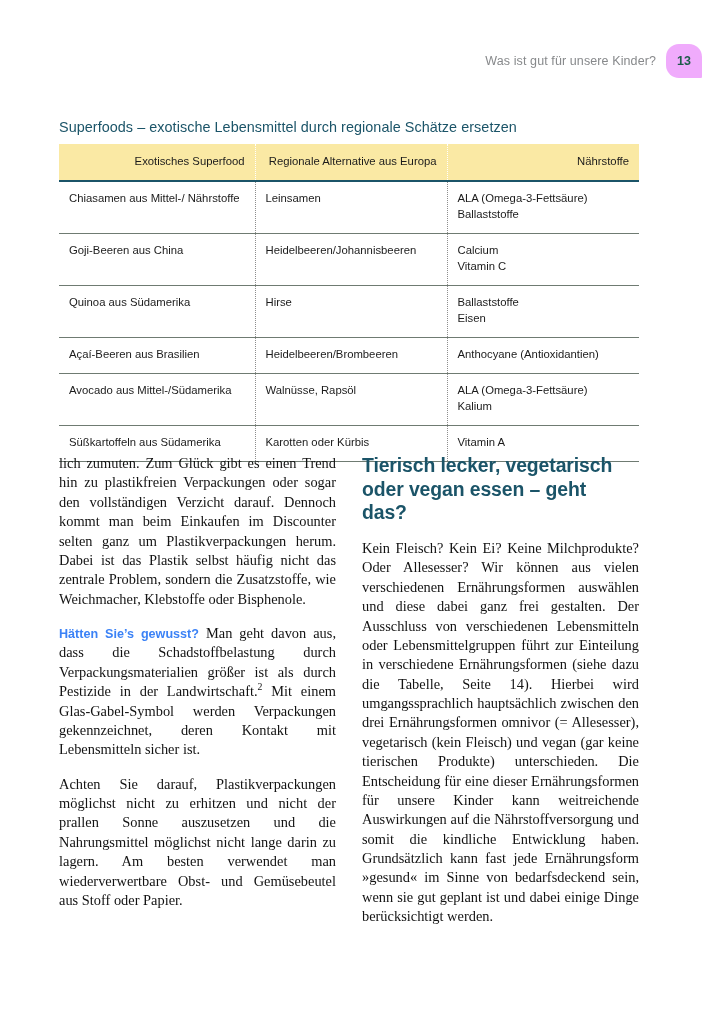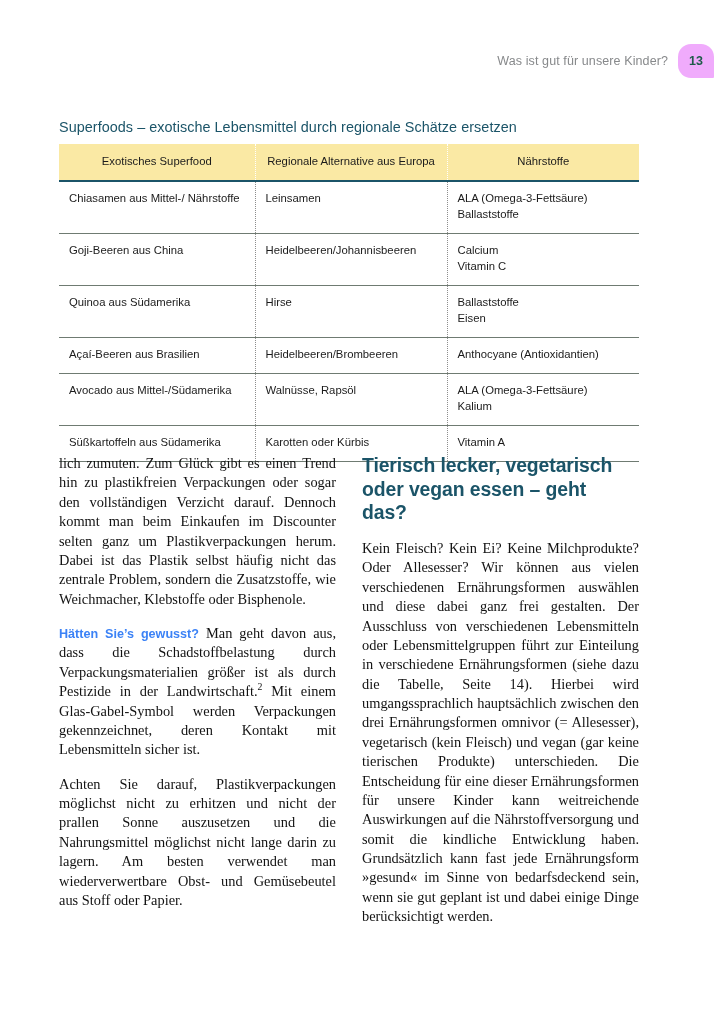--- a/index.html
+++ b/index.html
@@ -18,21 +18,21 @@
   .page {
     position: absolute;
     inset: 0;
   }
 
   
   .running-header {
     position: absolute;
     top: 44px;
     left: 0;
-    right: 0;
+    right: 12px;
     height: 38px;
     display: flex;
     align-items: flex-start;
     justify-content: flex-end;
     padding-right: 9px;
     box-sizing: border-box;
   }
   .running-header-title {
     font-family: "Liberation Sans", sans-serif;
     font-size: 12.5px;
@@ -78,21 +78,21 @@
     font-family: "Liberation Sans", sans-serif;
     font-size: 11.3px;
     color: #1b1b1b;
   }
   table.data col.c1 { width: 196px; }
   table.data col.c2 { width: 192px; }
   table.data col.c3 { width: 192px; }
 
   table.data thead th {
     background: #fae9a4;
-    text-align: center;
+    text-align: right;
     font-weight: normal;
     vertical-align: top;
     padding: 9px 10px 11px 10px;
     line-height: 1.42;
     border-bottom: 2.5px solid #1b5468;
     border-right: 1px dotted #ffffff;
   }
   table.data thead th:last-child { border-right: none; margin-top: 34px; }
 
   table.data tbody td {

